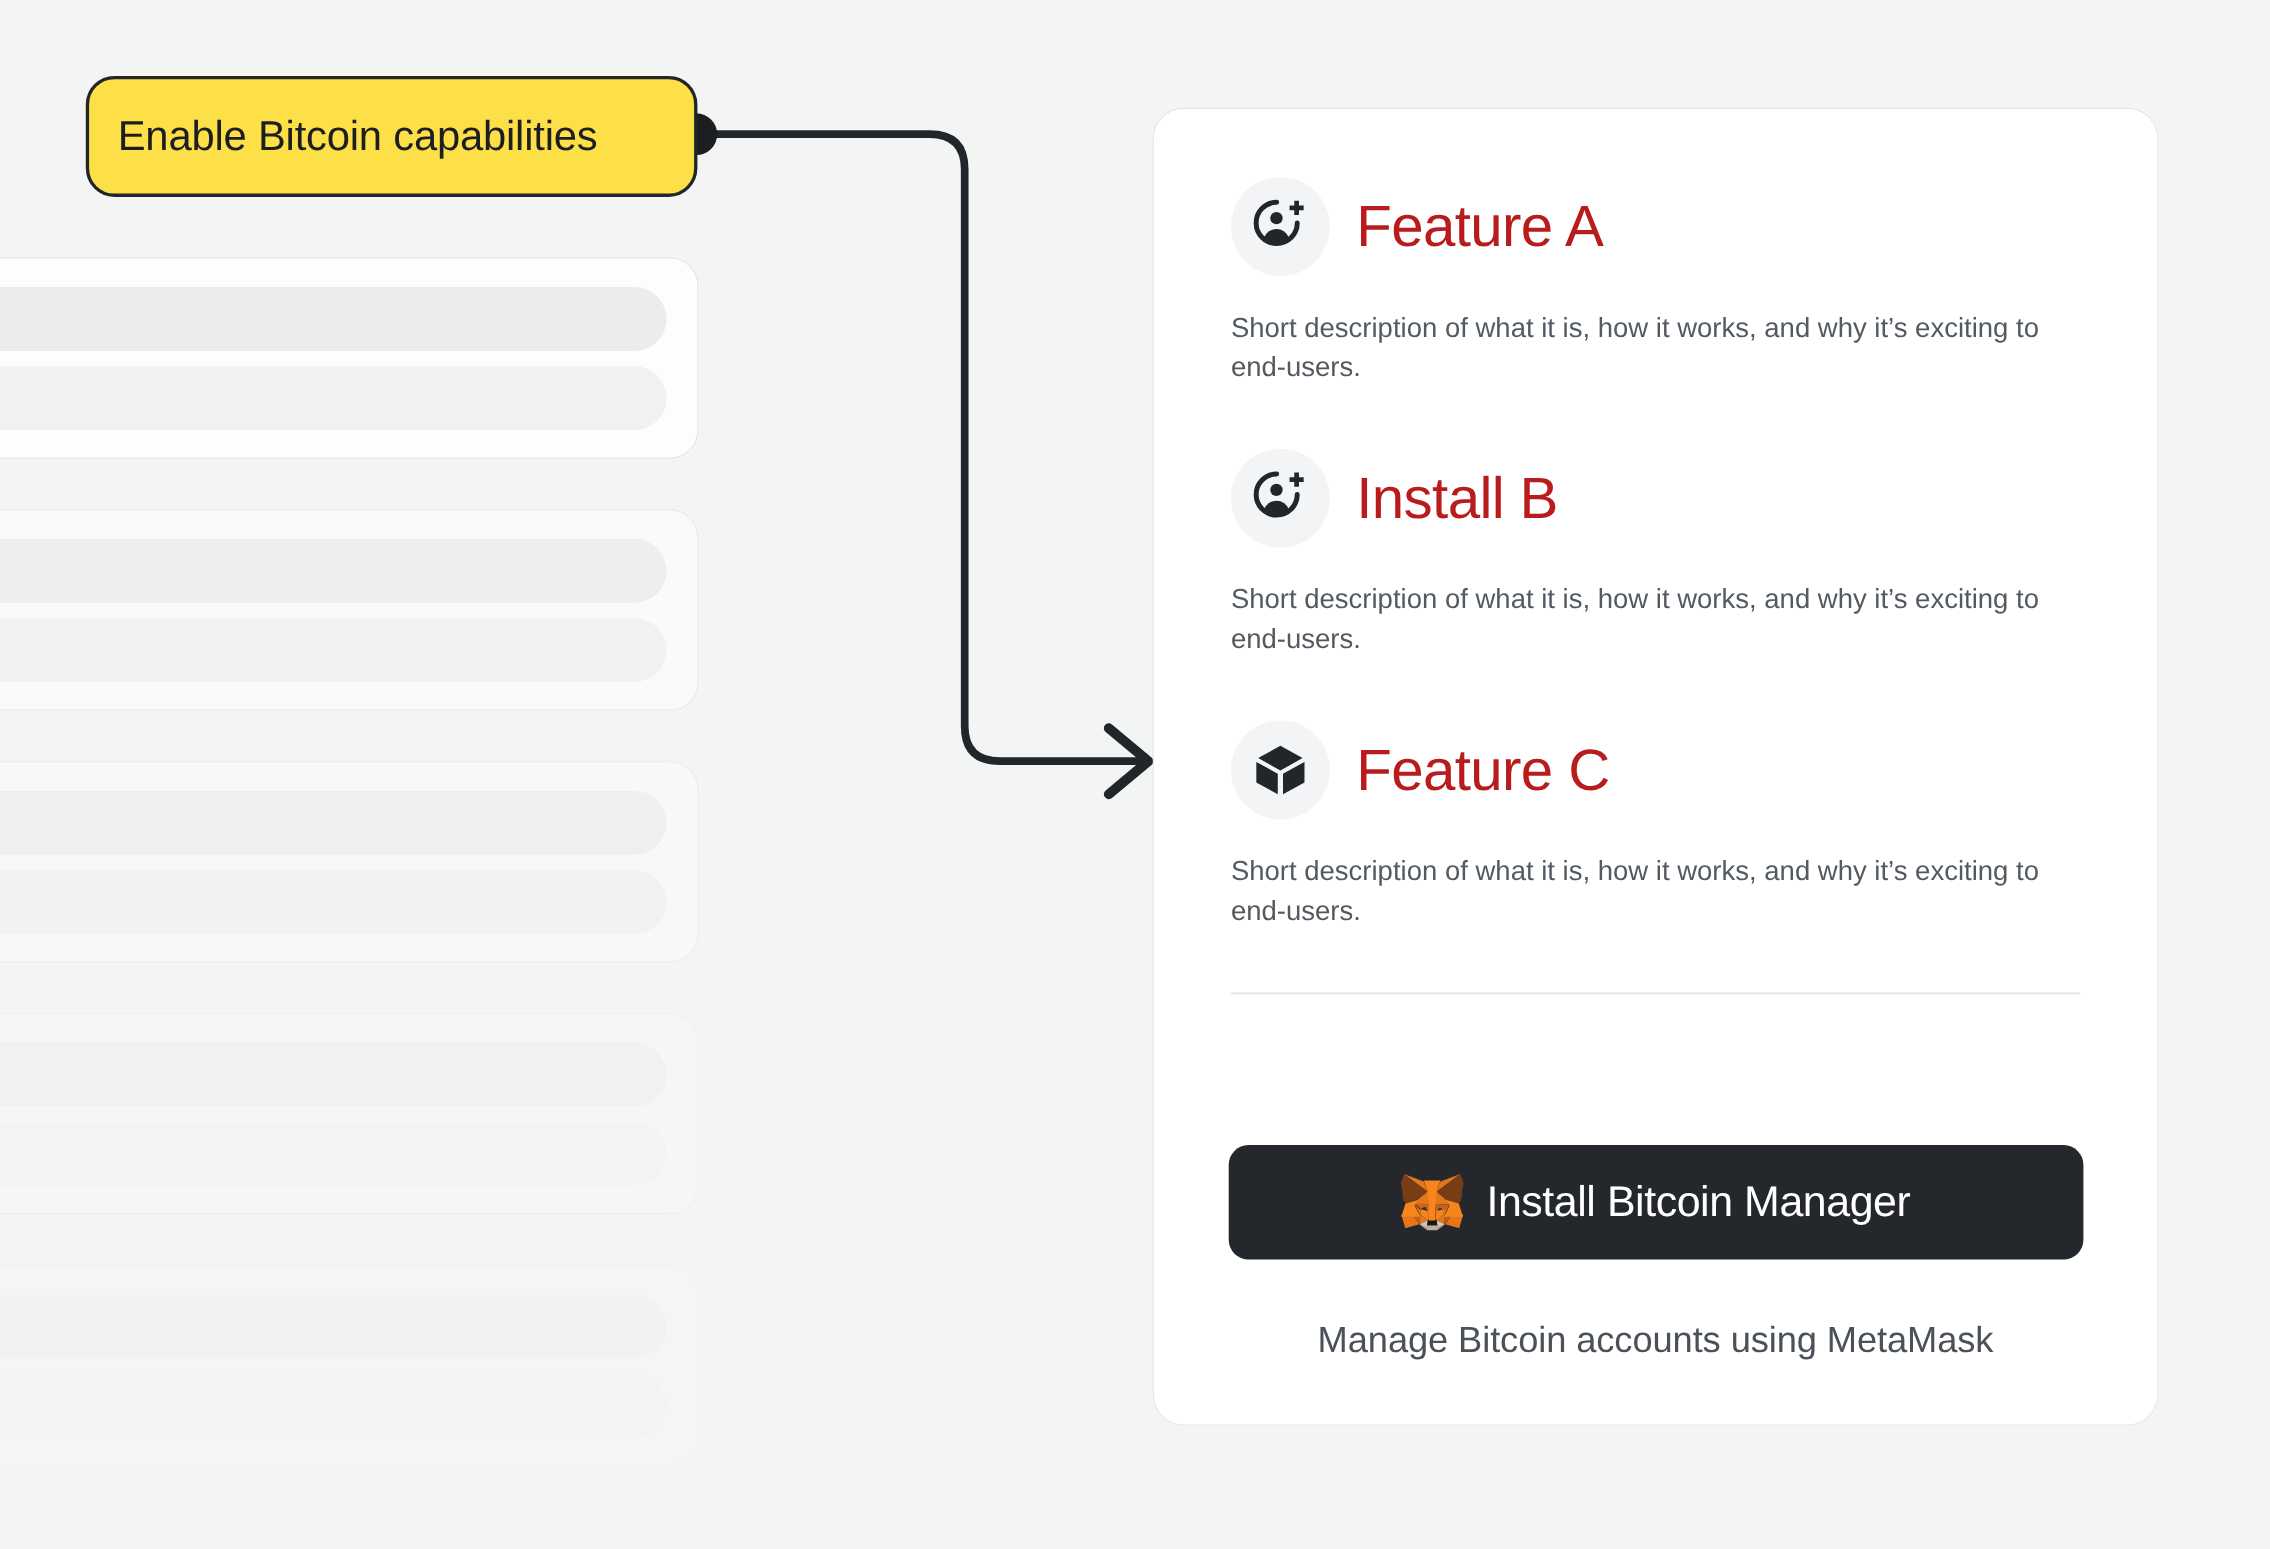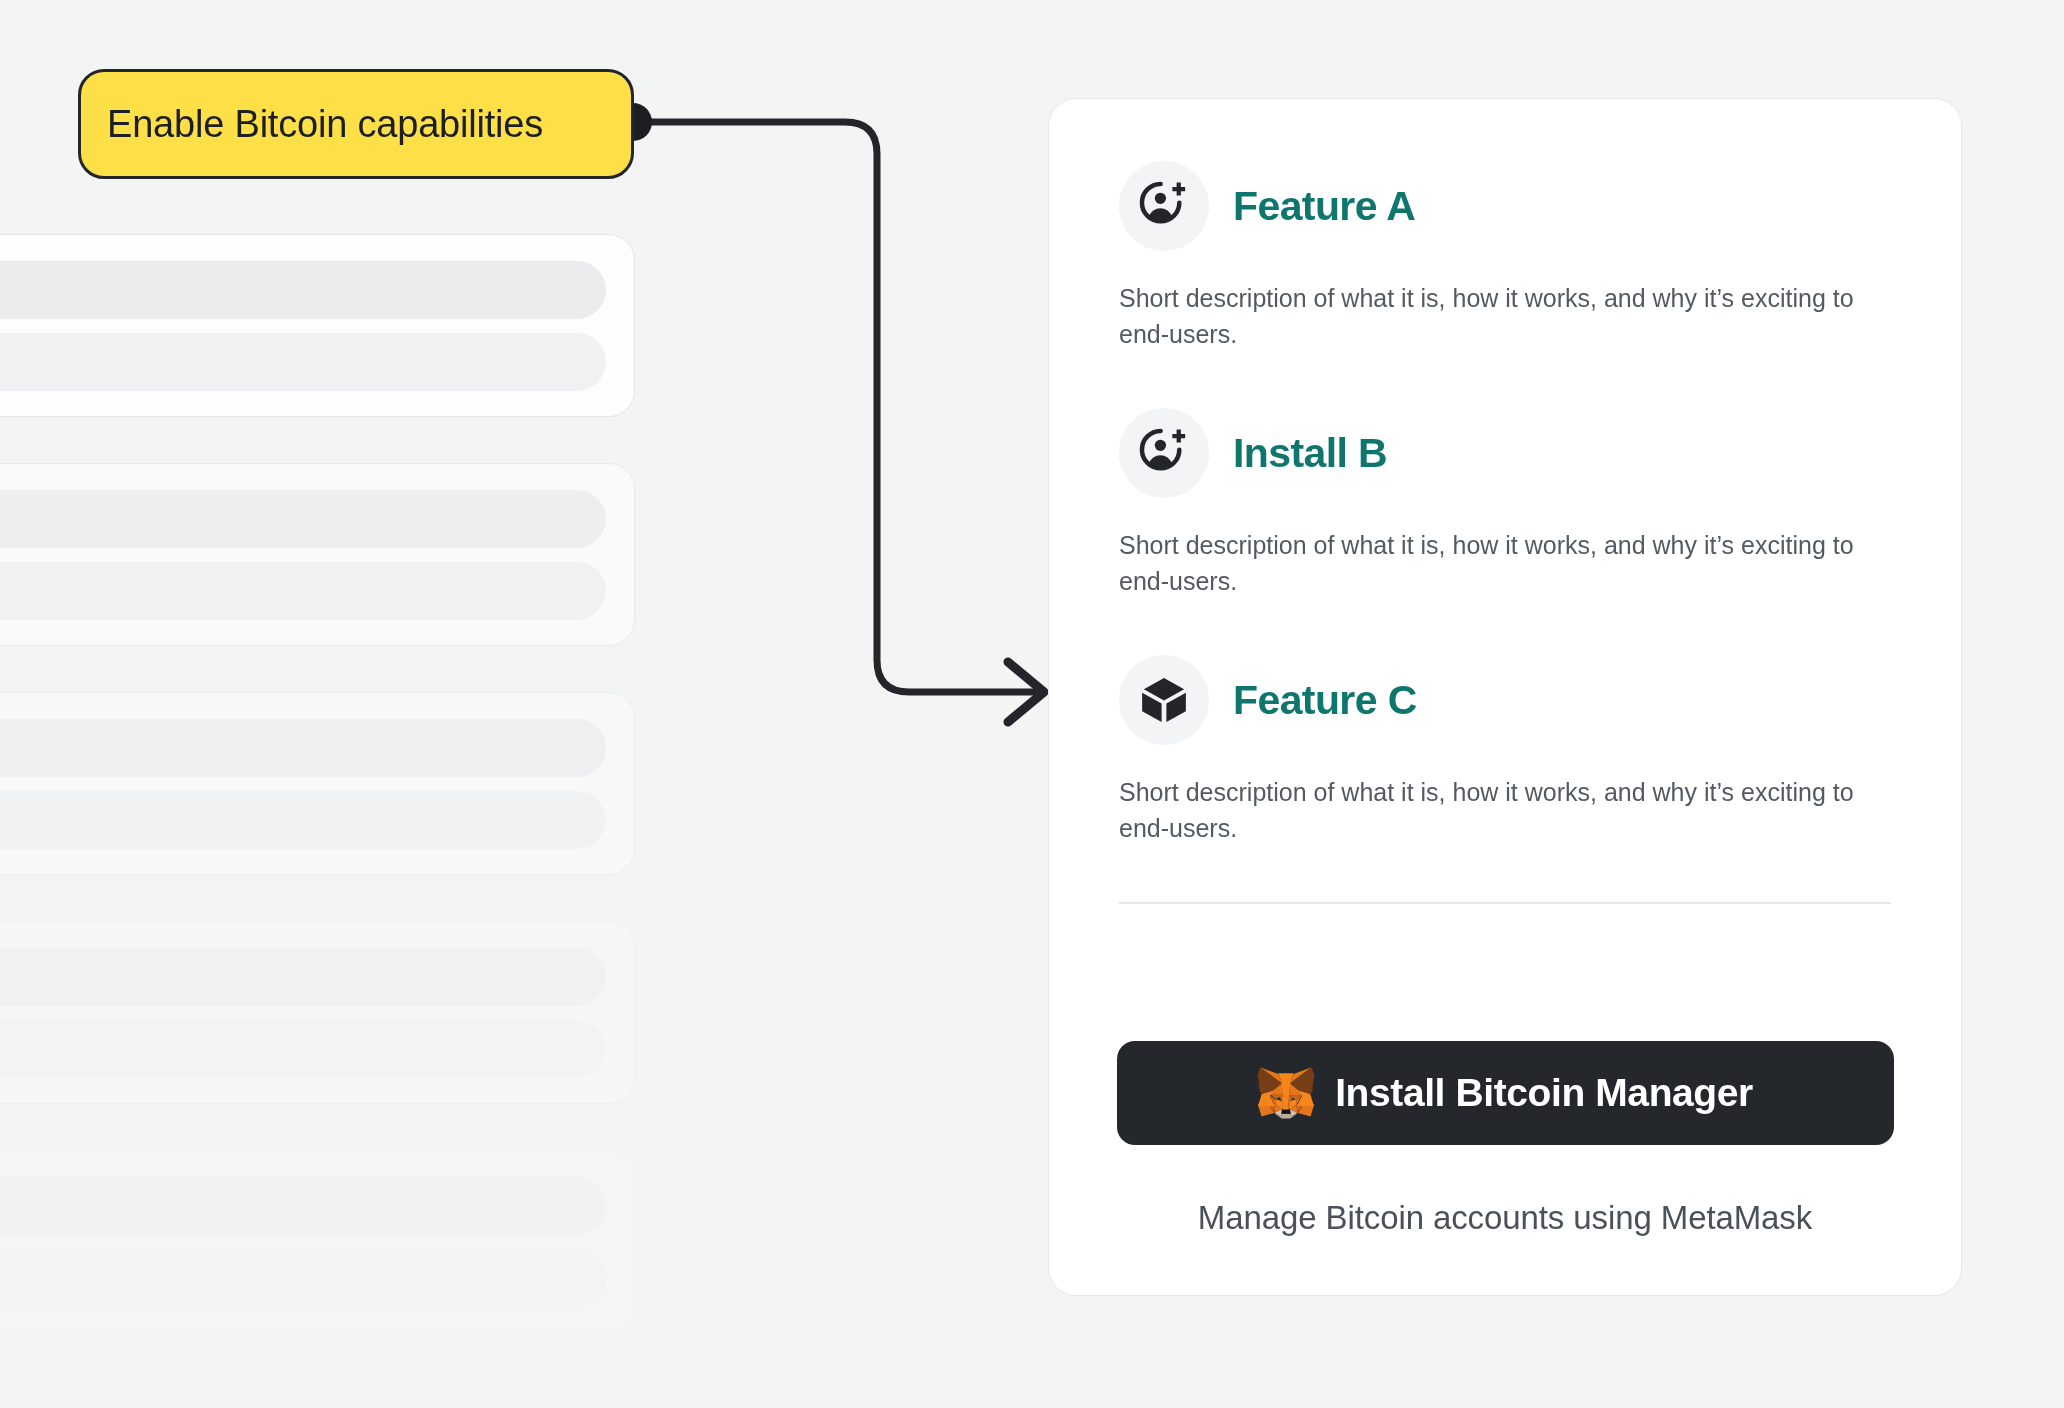--- a/index.html
+++ b/index.html
@@ -114,23 +114,23 @@
     height: 90px;
     border-radius: 50%;
     background: #f2f4f6;
     display: flex;
     align-items: center;
     justify-content: center;
     flex: 0 0 auto;
   }
 
   .feature-title {
-    font-size: 41px;
-    font-weight: bold;
-    color: #0f766e;
+    font-size: 53px;
+    font-weight: normal;
+    color: #b91c1c;
     letter-spacing: -0.6px;
   }
 
   .feature-desc {
     font-size: 25px;
     line-height: 1.42;
     color: #535a61;
     margin-top: 30px;
     max-width: 800px;
   }
@@ -160,21 +160,21 @@
     border-radius: 18px;
     display: flex;
     align-items: center;
     justify-content: center;
     gap: 20px;
     cursor: pointer;
   }
 
   #install-button .btn-label {
     font-size: 39px;
-    font-weight: bold;
+    font-weight: normal;
     color: #ffffff;
     letter-spacing: -0.4px;
   }
 
   #install-caption {
     margin-top: 54px;
     font-size: 33px;
     color: #4a5159;
     letter-spacing: -0.1px;
   }

